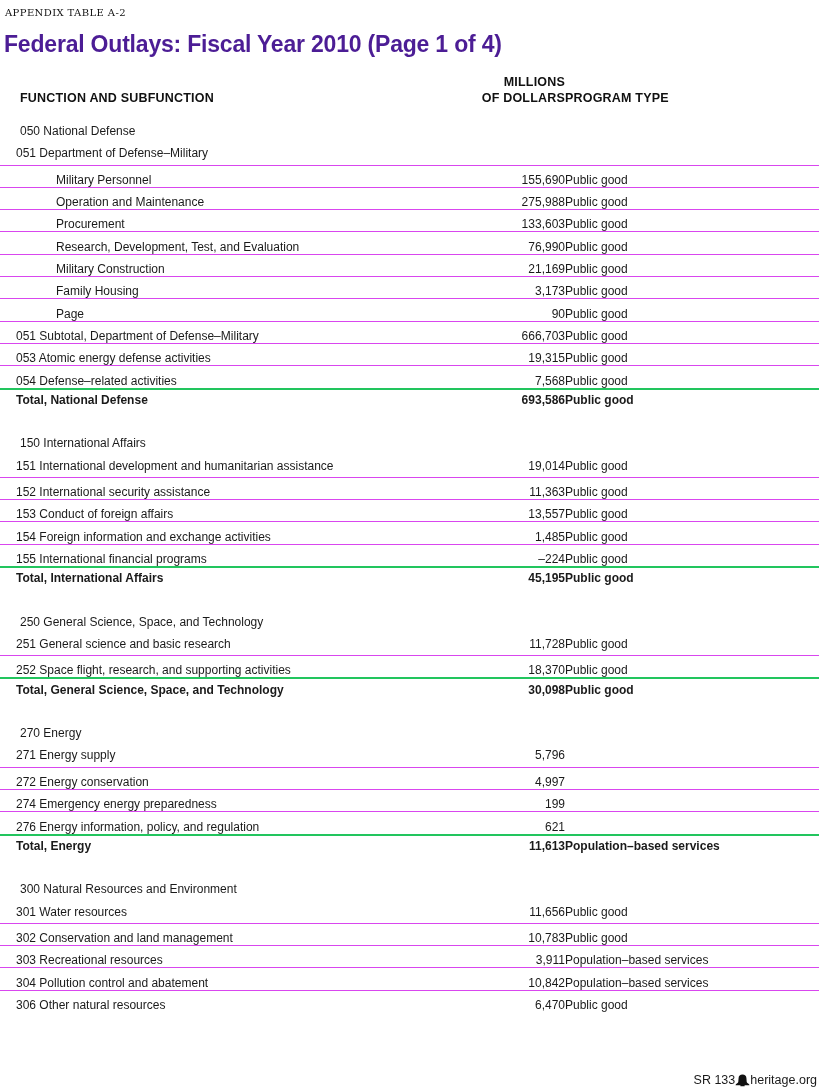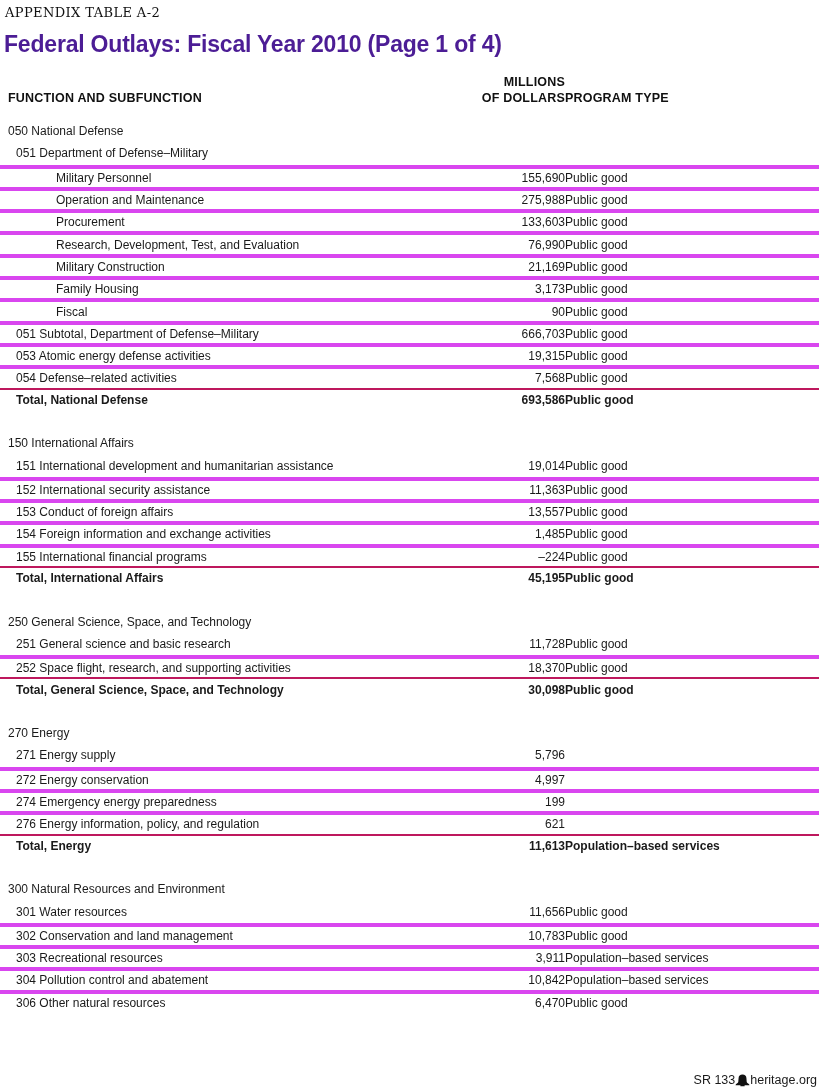--- a/index.html
+++ b/index.html
@@ -6,21 +6,21 @@
   body {
     width: 825px; height: 1092px;
     background: #ffffff;
     color: #1a1a1a;
     font-family: "Liberation Sans", sans-serif;
     position: relative;
     overflow: hidden;
   }
   .eyebrow {
     font-family: "DejaVu Serif", serif;
-    font-size: 13px;
+    font-size: 10px;
     letter-spacing: 0.4px;
     margin: 6px 0 0 5px;
     line-height: 14px;
     color: #111;
   }
   .title {
     font-size: 23px;
     font-weight: bold;
     letter-spacing: -0.2px;
     margin: 11px 0 0 4px;
@@ -40,24 +40,24 @@
   .table-body { margin-top: 14px; }
   .section + .section { margin-top: 22.3px; }
   .row {
     display: flex;
     align-items: center;
     height: 22.3px;
     box-sizing: border-box;
     margin-right: 6px;
     font-size: 12px;
   }
-  .rt-thin  { border-top: 4px solid #d946ef; }
-  .rt-thick { border-top: 2px solid #be185d; }
+  .rt-thin  { border-top: 1px solid #d946ef; align-items: flex-end; }
+  .rt-thick { border-top: 2px solid #22c55e; }
   .bold { font-weight: bold; }
-  .c-label { flex: 1 1 auto; padding-left: 8px; white-space: nowrap; overflow: hidden; }
+  .c-label { flex: 1 1 auto; padding-left: 20px; white-space: nowrap; overflow: hidden; }
   .indent-1 .c-label { padding-left: 16px; }
   .indent-2 .c-label { padding-left: 56px; }
   .c-value { width: 122px; flex: 0 0 auto; text-align: right; white-space: nowrap; }
   .c-type  { width: 254px; flex: 0 0 auto; box-sizing: border-box; white-space: nowrap; }
   .col-headers .c-label { align-self: flex-end; }
   .footer {
     position: absolute;
     right: 8px; bottom: 5px;
     display: flex; align-items: center; gap: 0;
     font-size: 12.5px;
@@ -119,21 +119,21 @@
     <div class="c-label">Military Construction</div>
     <div class="c-value">21,169</div>
     <div class="c-type">Public good</div>
   </div>
         <div class="row indent-2 rt-thin">
     <div class="c-label">Family Housing</div>
     <div class="c-value">3,173</div>
     <div class="c-type">Public good</div>
   </div>
         <div class="row indent-2 rt-thin">
-    <div class="c-label">Fiscal</div>
+    <div class="c-label">Page</div>
     <div class="c-value">90</div>
     <div class="c-type">Public good</div>
   </div>
         <div class="row indent-1 rt-thin">
     <div class="c-label">051 Subtotal, Department of Defense–Military</div>
     <div class="c-value">666,703</div>
     <div class="c-type">Public good</div>
   </div>
         <div class="row indent-1 rt-thin">
     <div class="c-label">053 Atomic energy defense activities</div>

